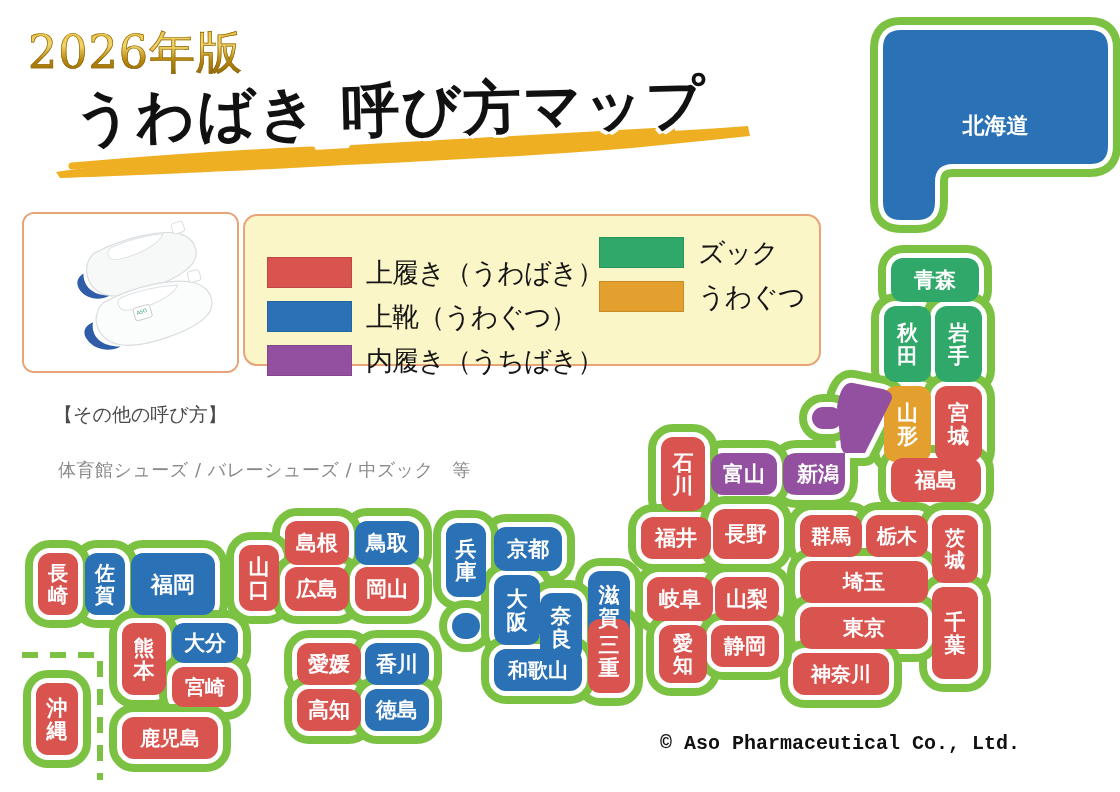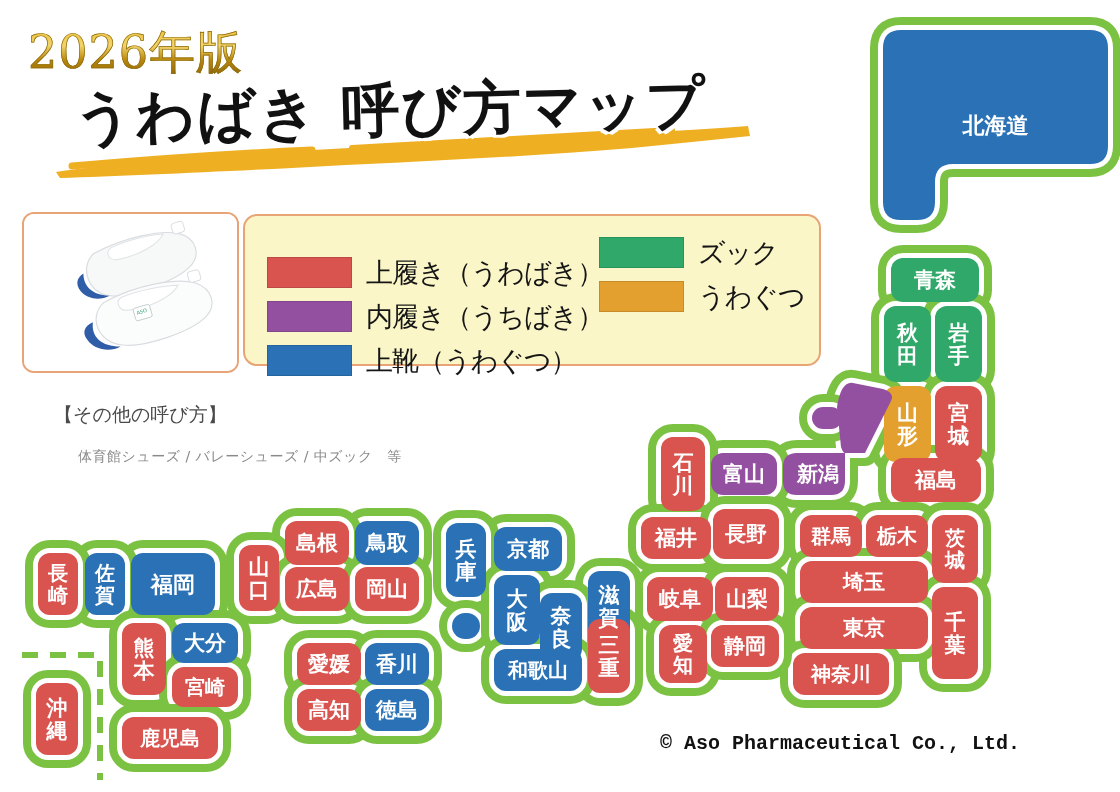--- a/index.html
+++ b/index.html
@@ -51,21 +51,21 @@
   }
   .legend-col{position:absolute;display:flex;flex-direction:column;gap:9px;}
   .legend-col.c1{left:22px;top:19px;margin-top:20px;}
   .legend-col.c2{left:354px;top:19px;}
   .legend-row{display:flex;align-items:center;gap:14px;height:35px;}
   .swatch{width:83px;height:29px;border:1px solid rgba(0,0,0,.12);flex:none;}
   .legend-label{font-size:27px;color:#151515;white-space:nowrap;letter-spacing:-1px;}
 
   
   .other-title{position:absolute;left:54px;top:402px;font-size:19px;color:#4a4a4a;}
-  .other-text{position:absolute;left:58px;top:448px;font-size:14px;color:#8a8a8a;letter-spacing:0.5px;margin-left:20px;}
+  .other-text{position:absolute;left:58px;top:458px;font-size:18px;color:#8a8a8a;letter-spacing:0.5px;}
 
   
   .copyright{
     position:absolute;left:660px;top:732px;
     font-family:Liberation Mono, monospace;
     font-size:20px;font-weight:bold;color:#111;white-space:nowrap;
   }
 
   
   #map{position:absolute;left:0;top:0;width:1120px;height:792px;}
@@ -116,26 +116,26 @@
     </svg>
   </div>
 
   <div class="legend">
     <div class="legend-col c1">
       <div class="legend-row">
         <span class="swatch" style="background: rgb(217, 83, 79);"></span>
         <span class="legend-label">上履き（うわばき）</span>
       </div>
       <div class="legend-row">
+        <span class="swatch" style="background: rgb(42, 114, 181);"></span>
+        <span class="legend-label">上靴（うわぐつ）</span>
+      </div>
+      <div class="legend-row">
         <span class="swatch" style="background: rgb(148, 80, 160);"></span>
         <span class="legend-label">内履き（うちばき）</span>
-      </div>
-      <div class="legend-row">
-        <span class="swatch" style="background: rgb(42, 114, 181);"></span>
-        <span class="legend-label">上靴（うわぐつ）</span>
       </div>
     </div>
     <div class="legend-col c2">
       <div class="legend-row">
         <span class="swatch" style="background: rgb(47, 168, 106);"></span>
         <span class="legend-label">ズック</span>
       </div>
       <div class="legend-row">
         <span class="swatch" style="background: rgb(227, 160, 46);"></span>
         <span class="legend-label">うわぐつ</span>

